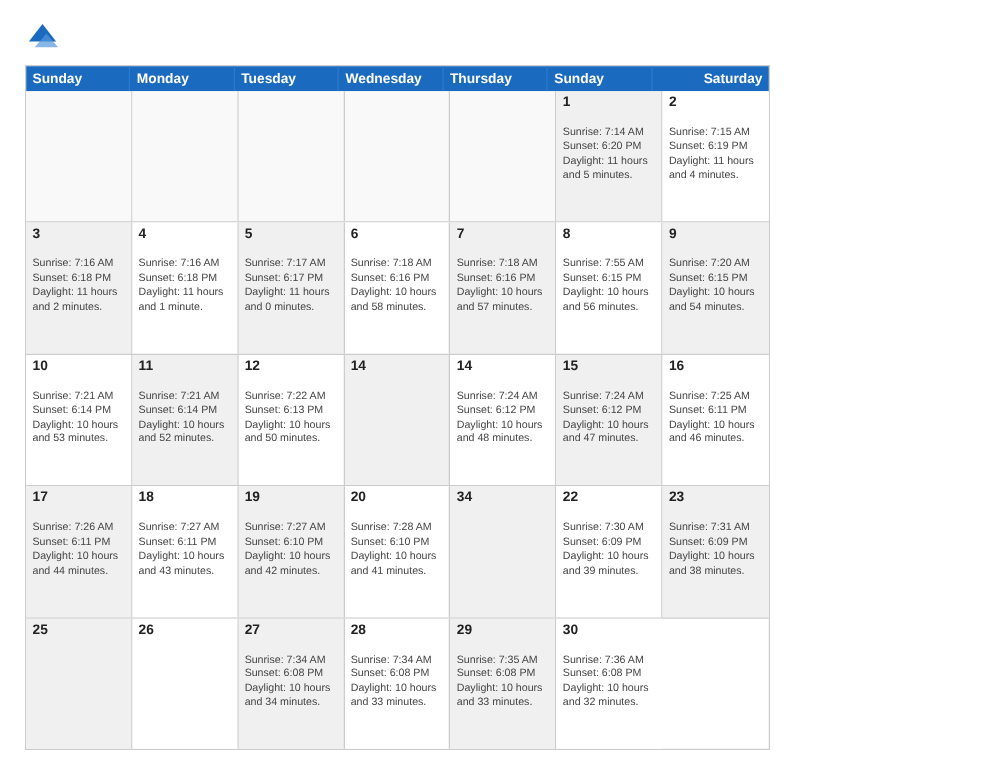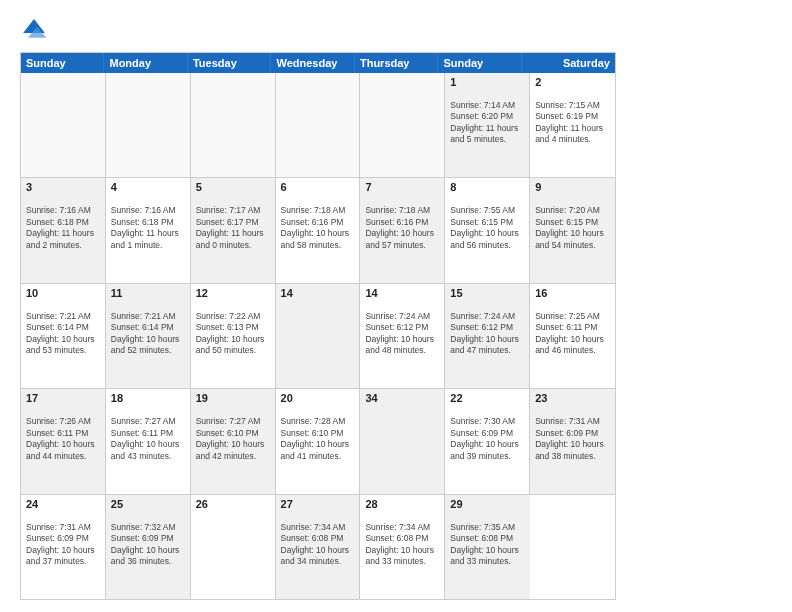--- a/index.html
+++ b/index.html
@@ -285,31 +285,22 @@
 Daylight: 10 hours and 39 minutes.</div>
           </div>
           <div class="cal-cell shaded">
             <span class="day-num">23</span>
             <div class="day-info">Sunrise: 7:31 AM
 Sunset: 6:09 PM
 Daylight: 10 hours and 38 minutes.</div>
           </div>
         </div>
         <div class="cal-row">
-          <div class="cal-cell">
-            <span class="day-num">24</span>
-            <div class="day-info">Sunrise: 7:31 AM
-Sunset: 6:09 PM
-Daylight: 10 hours and 37 minutes.</div>
-          </div>
           <div class="cal-cell shaded">
             <span class="day-num">25</span>
-            <div class="day-info">Sunrise: 7:32 AM
-Sunset: 6:09 PM
-Daylight: 10 hours and 36 minutes.</div>
           </div>
           <div class="cal-cell">
             <span class="day-num">26</span>
           </div>
           <div class="cal-cell shaded">
             <span class="day-num">27</span>
             <div class="day-info">Sunrise: 7:34 AM
 Sunset: 6:08 PM
 Daylight: 10 hours and 34 minutes.</div>
           </div>
@@ -317,17 +308,23 @@
             <span class="day-num">28</span>
             <div class="day-info">Sunrise: 7:34 AM
 Sunset: 6:08 PM
 Daylight: 10 hours and 33 minutes.</div>
           </div>
           <div class="cal-cell shaded">
             <span class="day-num">29</span>
             <div class="day-info">Sunrise: 7:35 AM
 Sunset: 6:08 PM
 Daylight: 10 hours and 33 minutes.</div>
+          </div>
+          <div class="cal-cell">
+            <span class="day-num">30</span>
+            <div class="day-info">Sunrise: 7:36 AM
+Sunset: 6:08 PM
+Daylight: 10 hours and 32 minutes.</div>
           </div>
         </div>
       </div>
   </div>
 </div>
 
 </body></html>

